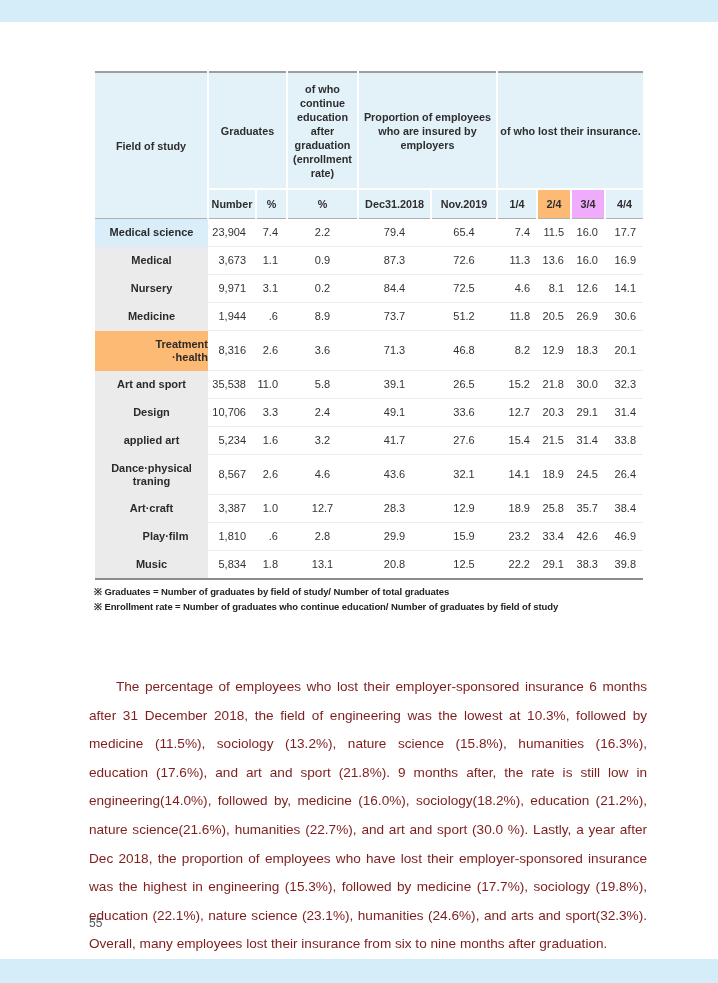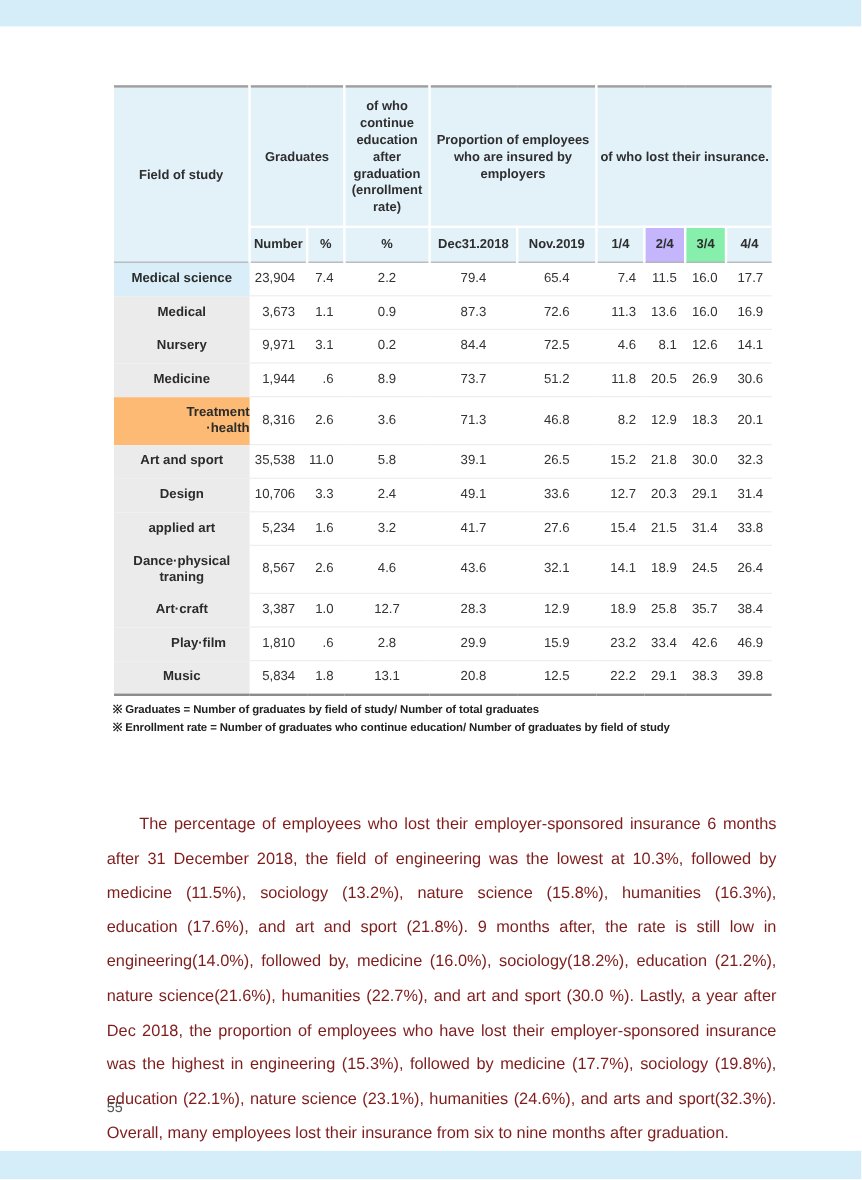--- a/index.html
+++ b/index.html
@@ -80,22 +80,22 @@
         <th colspan="2" style="background: rgb(227, 241, 249);">Proportion of employees who are insured by employers</th>
         <th colspan="4" style="background: rgb(227, 241, 249);">of who lost their insurance.</th>
       </tr>
       <tr class="sub">
         <th style="background: rgb(227, 241, 249);">Number</th>
         <th style="background: rgb(227, 241, 249);">%</th>
         <th style="background: rgb(227, 241, 249);">%</th>
         <th style="background: rgb(227, 241, 249);">Dec31.2018</th>
         <th style="background: rgb(227, 241, 249);">Nov.2019</th>
         <th style="background: rgb(227, 241, 249);">1/4</th>
-        <th style="background: #c4b5fd;">2/4</th>
-        <th style="background: #86efac;">3/4</th>
+        <th style="background: #fdba74;">2/4</th>
+        <th style="background: #f0abfc;">3/4</th>
         <th style="background: rgb(227, 241, 249);">4/4</th>
       </tr>
     </thead>
     <tbody id="tbl-body">
         <tr>
           <th class="field hl" style="background: rgb(217, 238, 249);">Medical science</th>
           <td>23,904</td>
           <td>7.4</td>
           <td>2.2</td>
           <td>79.4</td>

